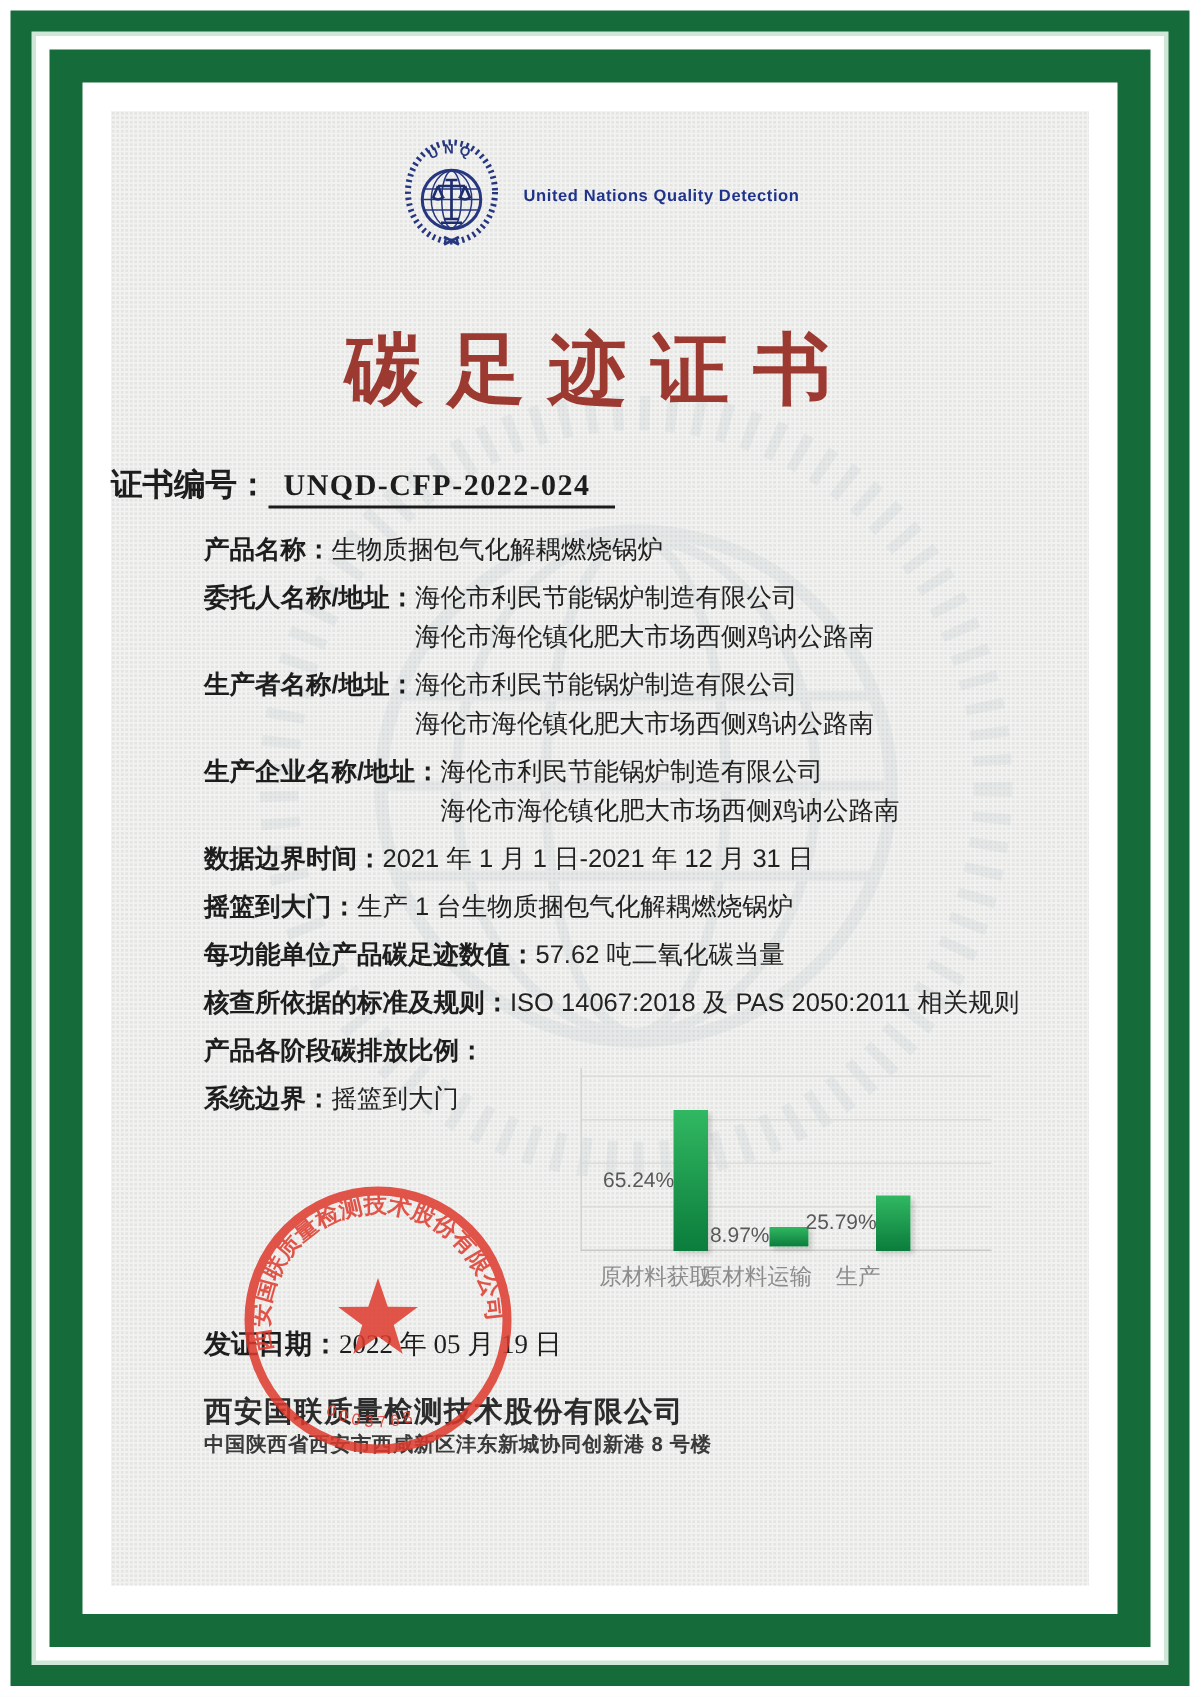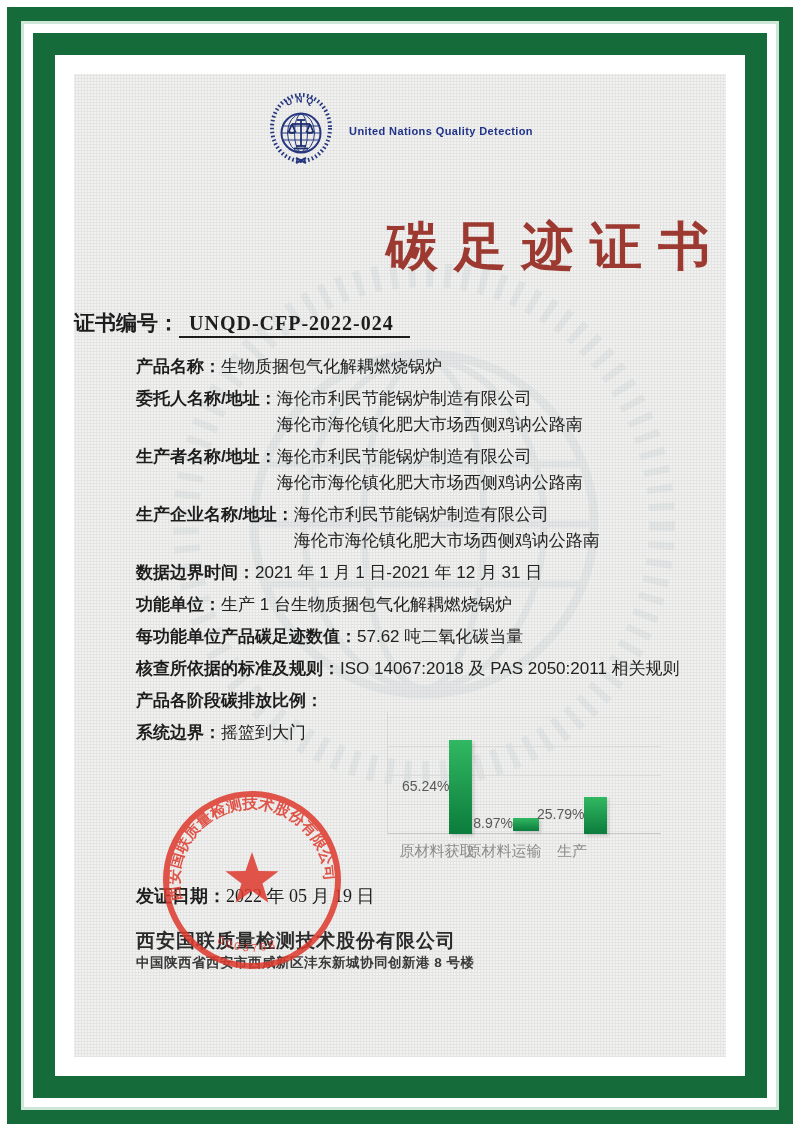--- a/index.html
+++ b/index.html
@@ -18,21 +18,21 @@
      background-size:3px 3px;pointer-events:none;}
   
   .watermark{position:absolute;left:90px;top:190px;opacity:.09;z-index:0;}
   
   .hdr{position:absolute;top:16px;left:0;right:0;display:flex;justify-content:center;
        align-items:center;gap:14px;z-index:1;}
   .hdr-text{display:flex;flex-direction:column;align-items:flex-start;}
   .brand-cn{font-size:40px;font-weight:bold;color:var(--logo_blue);letter-spacing:5px;line-height:44px;}
   .brand-en{font-size:11px;font-weight:bold;color:var(--logo_blue);letter-spacing:.4px;margin-top:7px;}
   
-  .title{position:absolute;top:138px;left:0;right:0;text-align:right;z-index:1;
+  .title{position:absolute;top:138px;left:0;right:0;text-align:center;z-index:1;
          font-family:"Liberation Serif",serif;font-weight:bold;font-size:52px;
          letter-spacing:16px;color:var(--title_red);}
   
   .certno{position:absolute;top:235px;left:0;right:0;z-index:1;color:var(--ink);}
   .certno .lbl{font-size:21px;font-weight:bold;}
   .certno .val{font-family:"Liberation Serif",serif;font-size:20px;font-weight:bold;
                letter-spacing:1px;border-bottom:2px solid #1c1c1c;padding:0 16px 2px 10px;}
   
   .fields{position:absolute;left:62px;top:280px;width:580px;z-index:1;}
   .row{display:flex;align-items:flex-start;margin-bottom:6px;}
@@ -144,21 +144,21 @@
         <span class="val">
             <div>海伦市利民节能锅炉制造有限公司</div>
             <div>海伦市海伦镇化肥大市场西侧鸡讷公路南</div>
           </span>
       </div>
       <div class="row">
         <span class="lbl">数据边界时间：</span>
         <span class="val"><span>2021 年 1 月 1 日-2021 年 12 月 31 日</span></span>
       </div>
       <div class="row">
-        <span class="lbl">功能单位：</span>
+        <span class="lbl">摇篮到大门：</span>
         <span class="val"><span>生产 1 台生物质捆包气化解耦燃烧锅炉</span></span>
       </div>
       <div class="row">
         <span class="lbl">每功能单位产品碳足迹数值：</span>
         <span class="val"><span>57.62 吨二氧化碳当量</span></span>
       </div>
       <div class="row">
         <span class="lbl">核查所依据的标准及规则：</span>
         <span class="val"><span>ISO 14067:2018 及 PAS 2050:2011 相关规则</span></span>
       </div>

